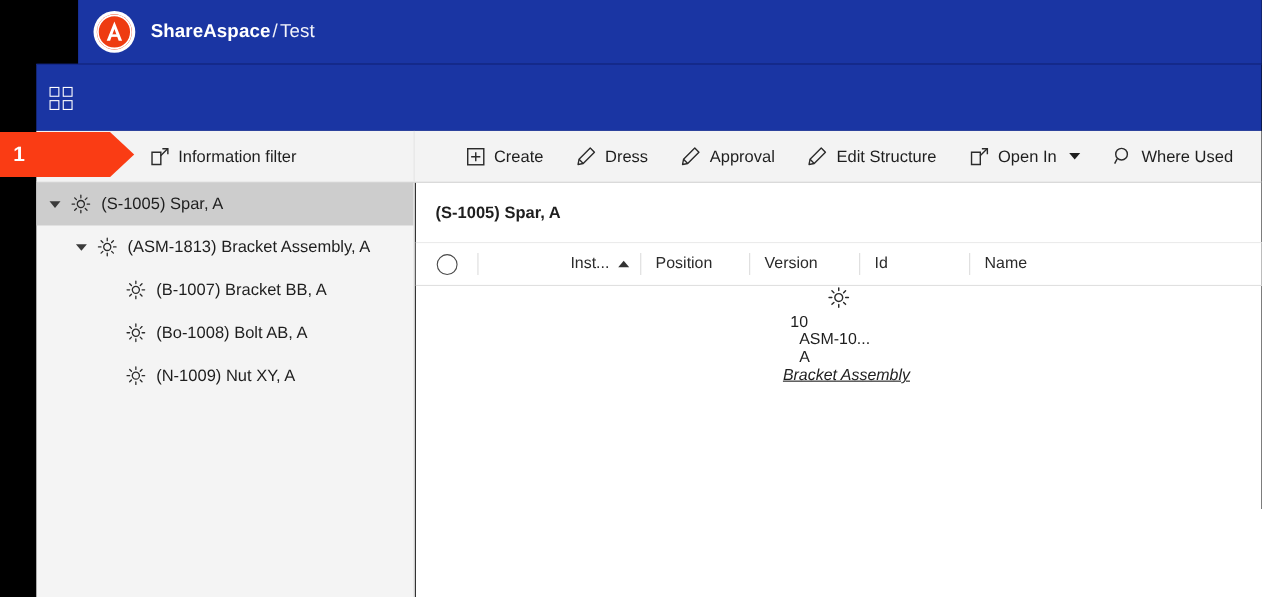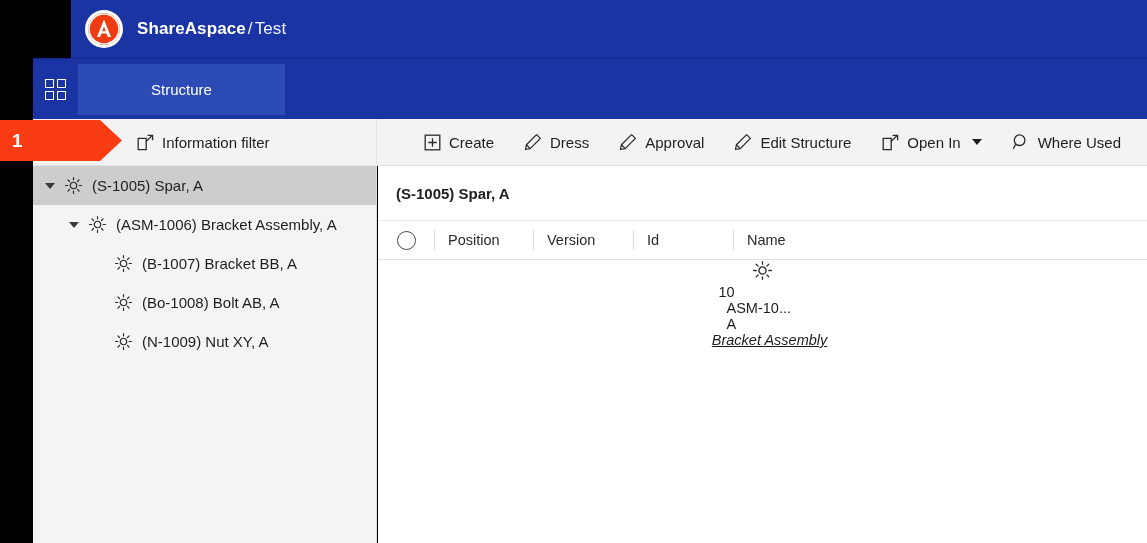--- a/index.html
+++ b/index.html
@@ -332,23 +332,20 @@
   </div>
 
   <div class="nav-bar">
     <div class="nav-apps">
       <span class="grid-icon">
         <span></span>
           <span></span>
           <span></span>
           <span></span>
       </span>
-    </div>
-    <div class="nav-tab">
-      <span>Structure</span>
     </div>
   </div>
 
   <div class="toolbar-row">
 
     <div class="toolbar-left">
       <div class="tb-btn info-filter-btn">
         <span class="tb-icon">
           <svg width="17" height="17" viewBox="0 0 17 17" aria-hidden="true">
             <path d="M1.2 4.4 H9.2 V15.6 H1.2 Z" fill="none" stroke="#2b2b2b" stroke-width="1.3"></path>
@@ -456,21 +453,21 @@
       <span class="tw-gear">
         <svg width="19" height="19" viewBox="0 0 20 20" aria-hidden="true">
           <path d="M10 6.6 a3.4 3.4 0 1 0 0 6.8 a3.4 3.4 0 1 0 0-6.8" fill="none" stroke="#2b2b2b" stroke-width="1.25"></path>
           <g stroke="#2b2b2b" stroke-width="1.25" stroke-linecap="round">
             <path d="M10 1.6 v2.4 M10 16 v2.4 M1.6 10 h2.4 M16 10 h2.4
                      M4.1 4.1 l1.7 1.7 M14.2 14.2 l1.7 1.7
                      M15.9 4.1 l-1.7 1.7 M5.8 14.2 l-1.7 1.7"></path>
           </g>
         </svg>
       </span>
-      <span class="tw-label">(ASM-1006) Bracket Assembly, A</span>
+      <span class="tw-label">(ASM-1813) Bracket Assembly, A</span>
     </div>
 
     <div class="tree-row" style="padding-left:62px">
       <span class="tw-caret hidden"></span>
       <span class="tw-gear">
         <svg width="19" height="19" viewBox="0 0 20 20" aria-hidden="true">
           <path d="M10 6.6 a3.4 3.4 0 1 0 0 6.8 a3.4 3.4 0 1 0 0-6.8" fill="none" stroke="#2b2b2b" stroke-width="1.25"></path>
           <g stroke="#2b2b2b" stroke-width="1.25" stroke-linecap="round">
             <path d="M10 1.6 v2.4 M10 16 v2.4 M1.6 10 h2.4 M16 10 h2.4
                      M4.1 4.1 l1.7 1.7 M14.2 14.2 l1.7 1.7
@@ -514,20 +511,24 @@
   </div>
 
   <div class="main-panel">
 
     <div class="main-title">(S-1005) Spar, A</div>
 
     <div class="grid-head">
       <div class="gh-cell gh-select">
         <span class="sel-circle"></span>
       </div>
+      <div class="gh-cell gh-inst gh-sep">
+        <span>Inst...</span>
+        <span class="sort-caret"></span>
+      </div>
       <div class="gh-cell gh-position gh-sep">
         <span>Position</span>
       </div>
       <div class="gh-cell gh-version gh-sep">
         <span>Version</span>
       </div>
       <div class="gh-cell gh-id gh-sep">
         <span>Id</span>
       </div>
       <div class="gh-cell gh-name gh-sep">

